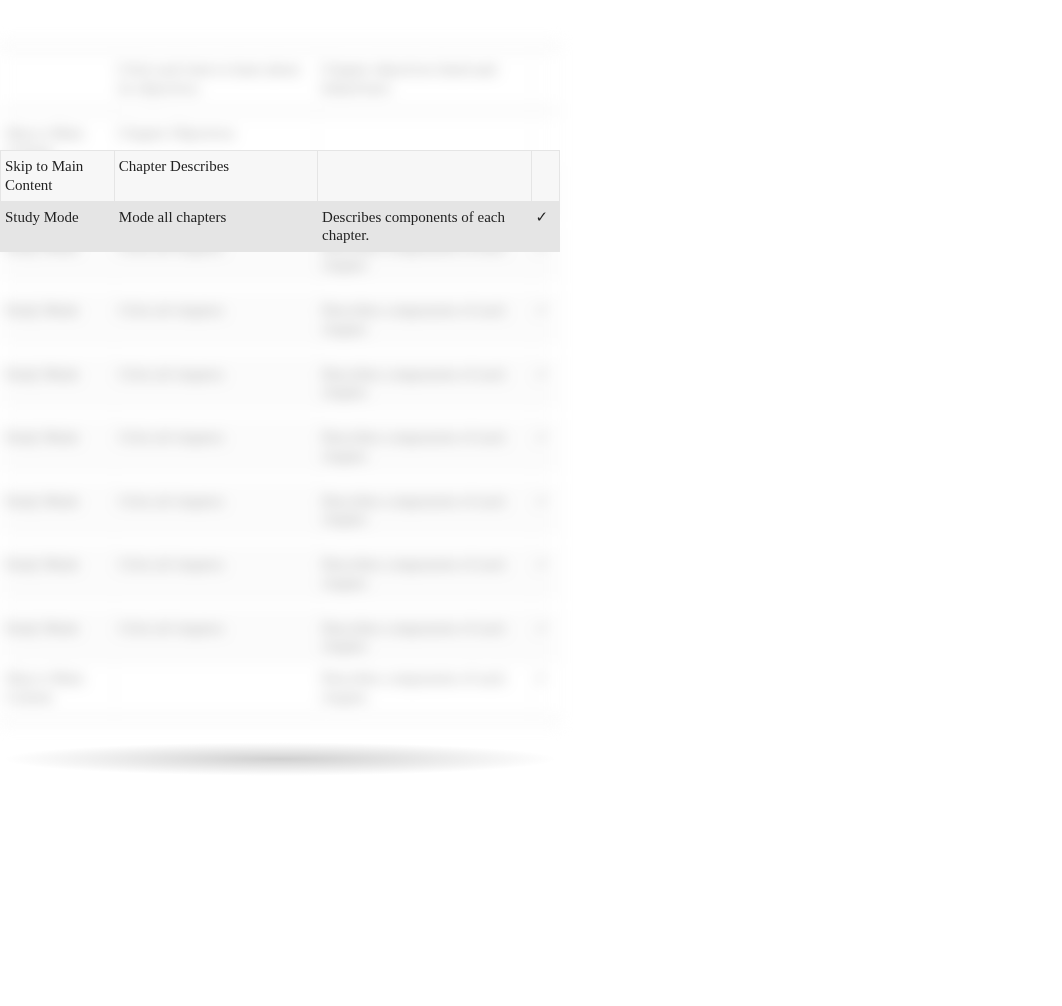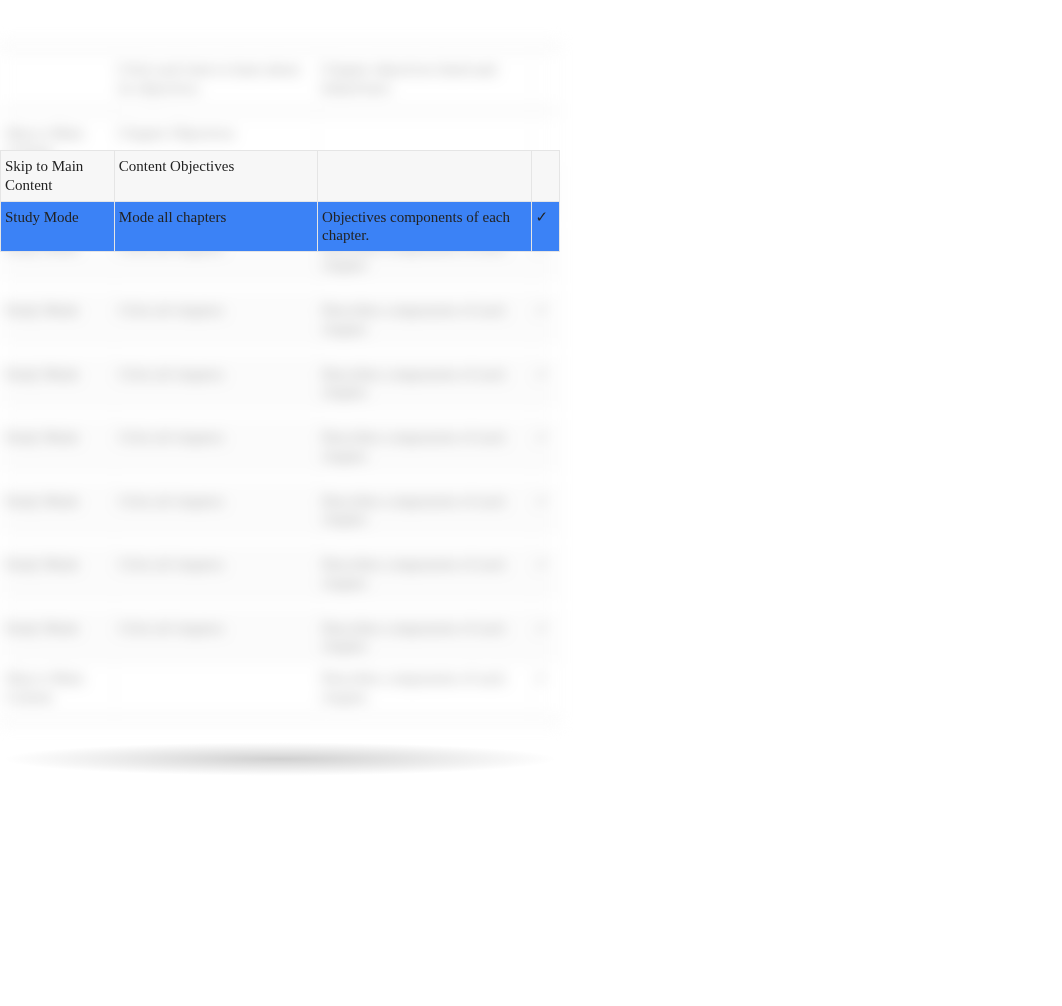--- a/index.html
+++ b/index.html
@@ -59,21 +59,21 @@
       left: 0;
       top: 110px;         
       width: 100%;
       background: #fdfdfd;
     }
     .sharp table.doc td {
       border-color: #e5e5e5;
       background: #fff;
     }
     .sharp table.doc tr + tr td {
-      background: #3b82f6;
+      background: #e5e5e5;
     }
 
     
     .fade {
       position: absolute;
       left: 0; right: 0;
       bottom: -6px;
       height: 34px;
       background: radial-gradient(ellipse at center,
                   rgba(0,0,0,0.18) 0%,
@@ -229,28 +229,28 @@
     <table class="doc">
       <colgroup>
           <col class="c1">
           <col class="c2">
           <col class="c3">
           <col class="c4">
         </colgroup>
       <tbody>
         <tr>
           <td>Skip to Main Content</td>
-          <td>Content Objectives</td>
+          <td>Chapter Describes</td>
           <td></td>
           <td></td>
         </tr>
         <tr>
           <td>Study Mode</td>
           <td>Mode all chapters</td>
-          <td>Objectives components of each chapter.</td>
+          <td>Describes components of each chapter.</td>
           <td>✓</td>
         </tr>
       </tbody>
     </table>
   </div>
 
   <div class="fade"></div>
 </div>
 
 </body></html>

